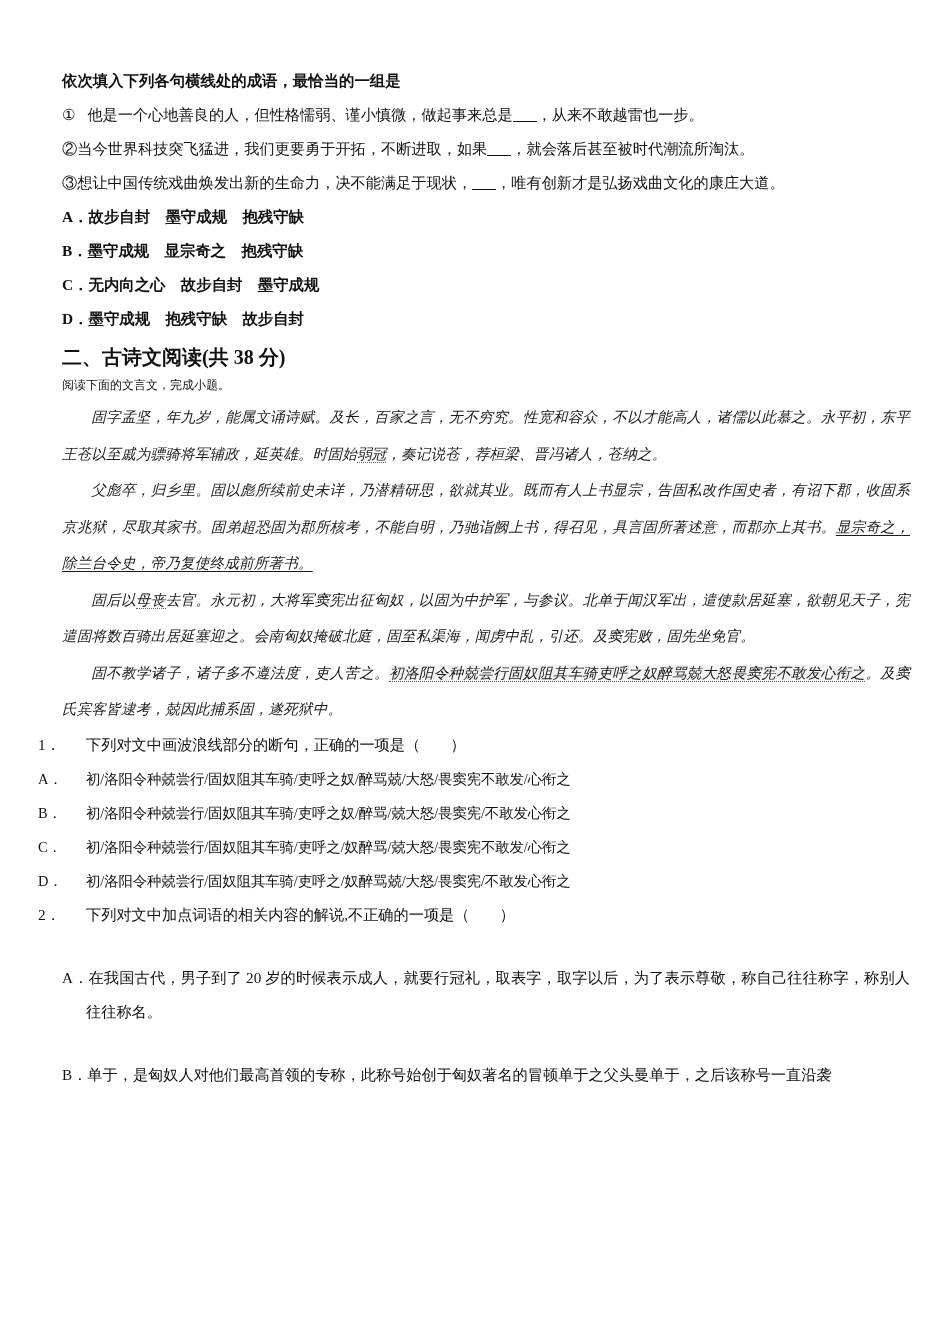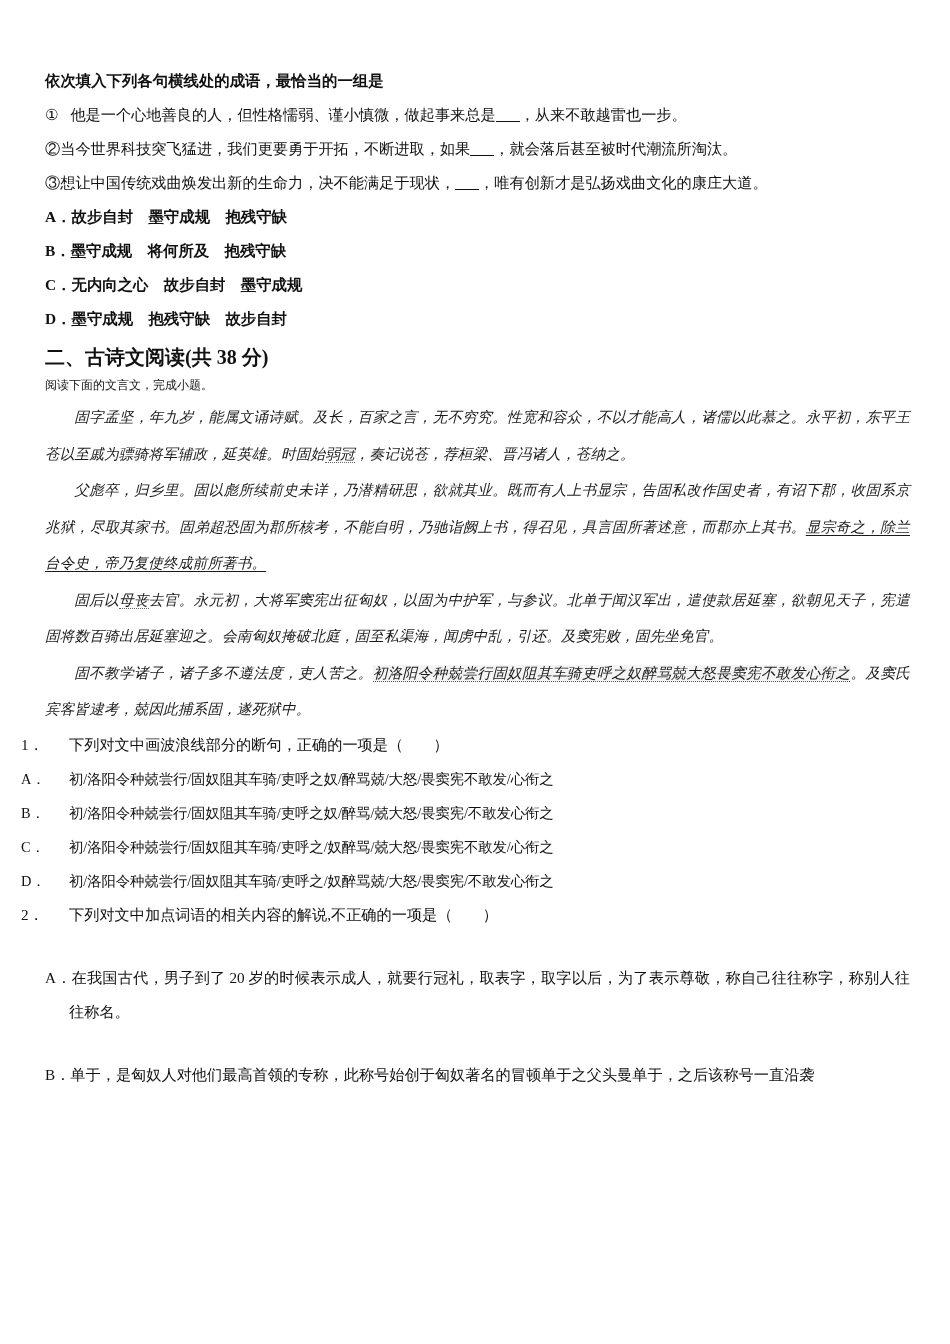--- a/index.html
+++ b/index.html
@@ -12,21 +12,21 @@
     height: 1344px;
     font-family: "Liberation Serif", "DejaVu Serif", serif;
     color: #111111;
     overflow: hidden;
   }
   .page {
     position: relative;
     width: 950px;
     height: 1344px;
     box-sizing: border-box;
-    padding: 64px 40px 0 45px;
+    padding: 64px 40px 0 62px;
   }
   .prompt {
     font-weight: bold;
     font-size: 15.4px;
     line-height: 34px;
   }
   .stem {
     font-size: 15.2px;
     line-height: 34px;
   }
@@ -146,21 +146,21 @@
   </div>
 
   <div class="stem">
     <span>③</span><span>想让中国传统戏曲焕发出新的生命力，决不能满足于现状，</span><span class="blank"></span><span>，唯有创新才是弘扬戏曲文化的康庄大道。</span>
   </div>
 
   <div class="choice-bold">
     <span class="lab">A．</span><span>故步自封　墨守成规　抱残守缺</span>
   </div>
   <div class="choice-bold">
-    <span class="lab">B．</span><span>墨守成规　将何所及　抱残守缺</span>
+    <span class="lab">B．</span><span>墨守成规　显宗奇之　抱残守缺</span>
   </div>
   <div class="choice-bold">
     <span class="lab">C．</span><span>无内向之心　故步自封　墨守成规</span>
   </div>
   <div class="choice-bold">
     <span class="lab">D．</span><span>墨守成规　抱残守缺　故步自封</span>
   </div>
 
   <div class="section-head">二、古诗文阅读(共 38 分)</div>
   <div class="section-sub">阅读下面的文言文，完成小题。</div>

